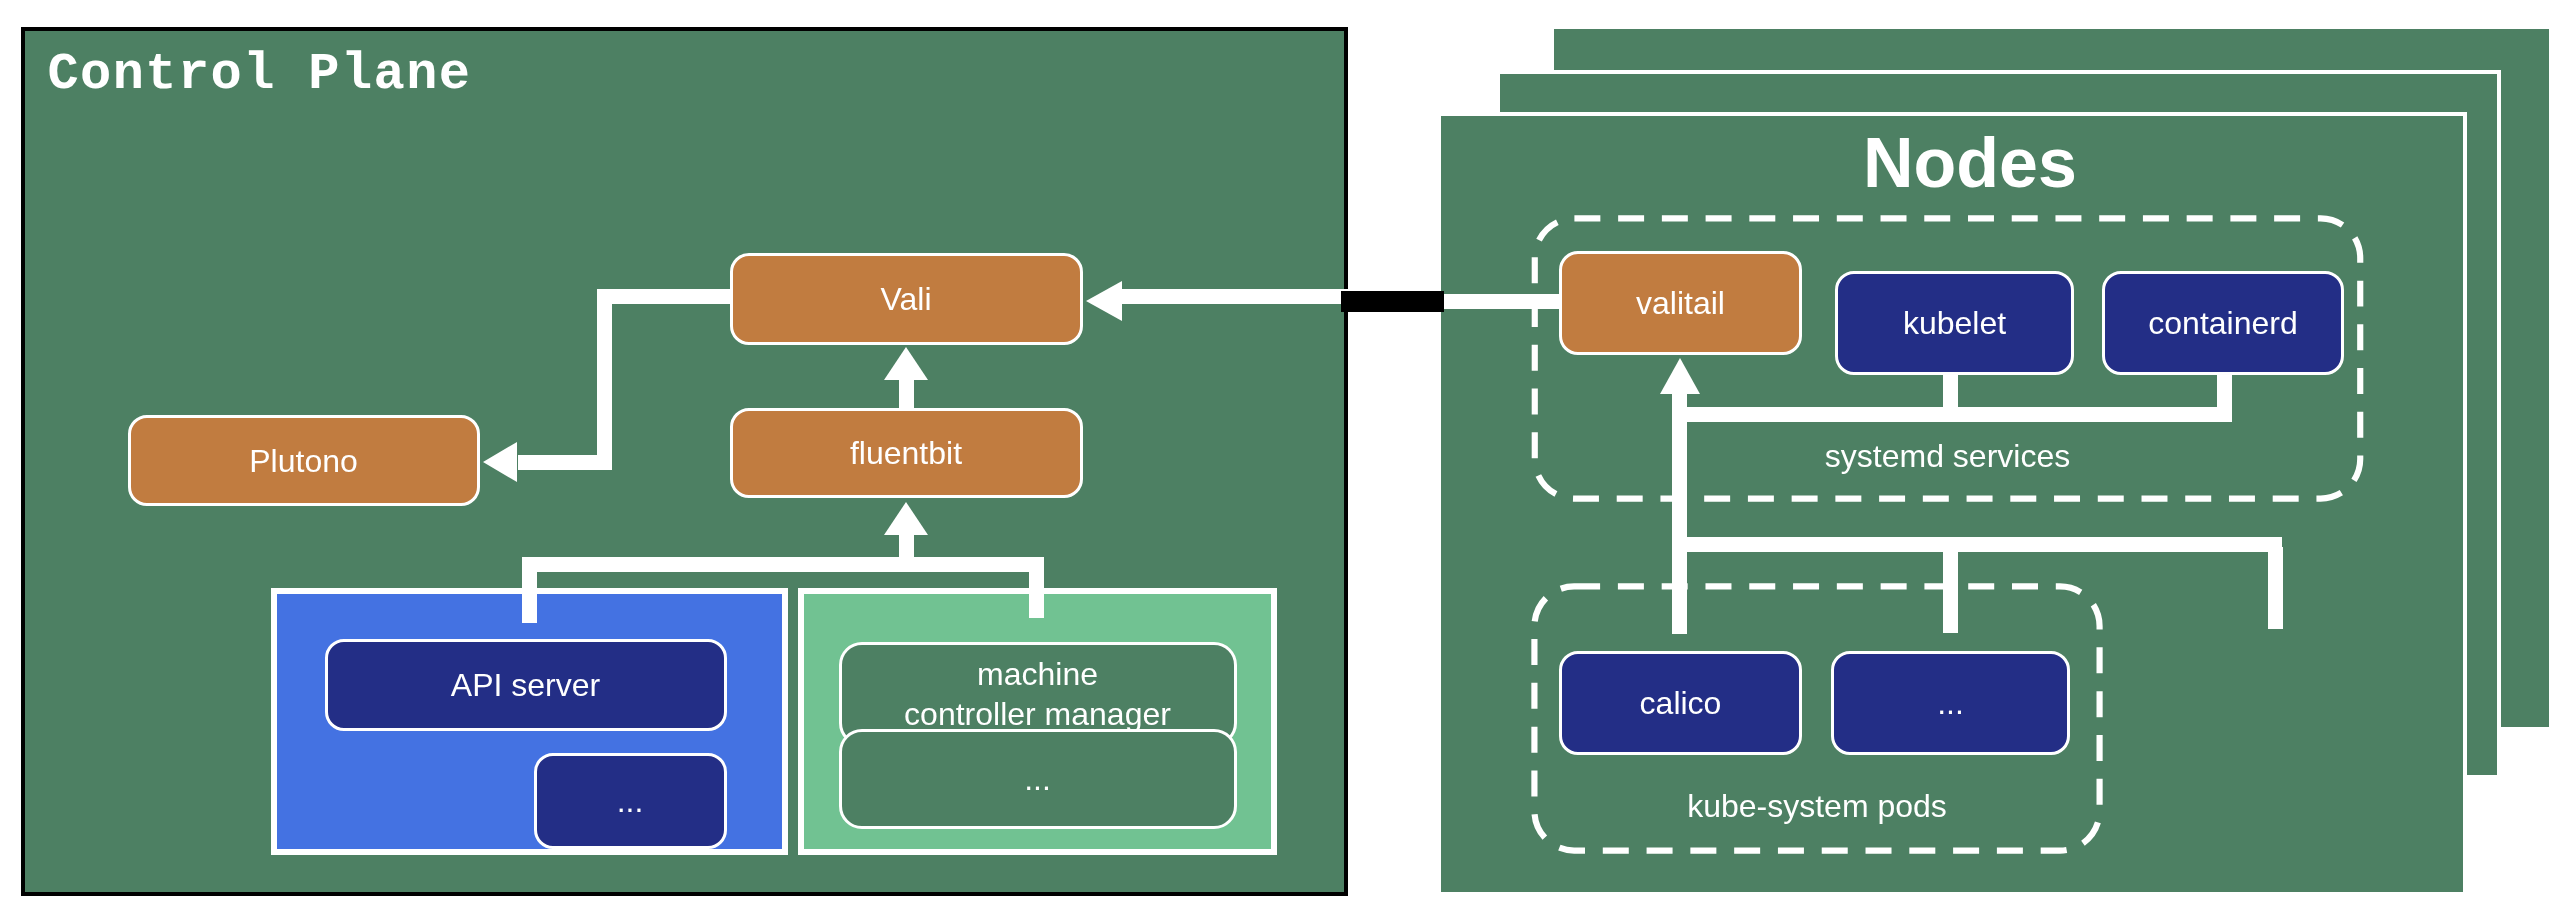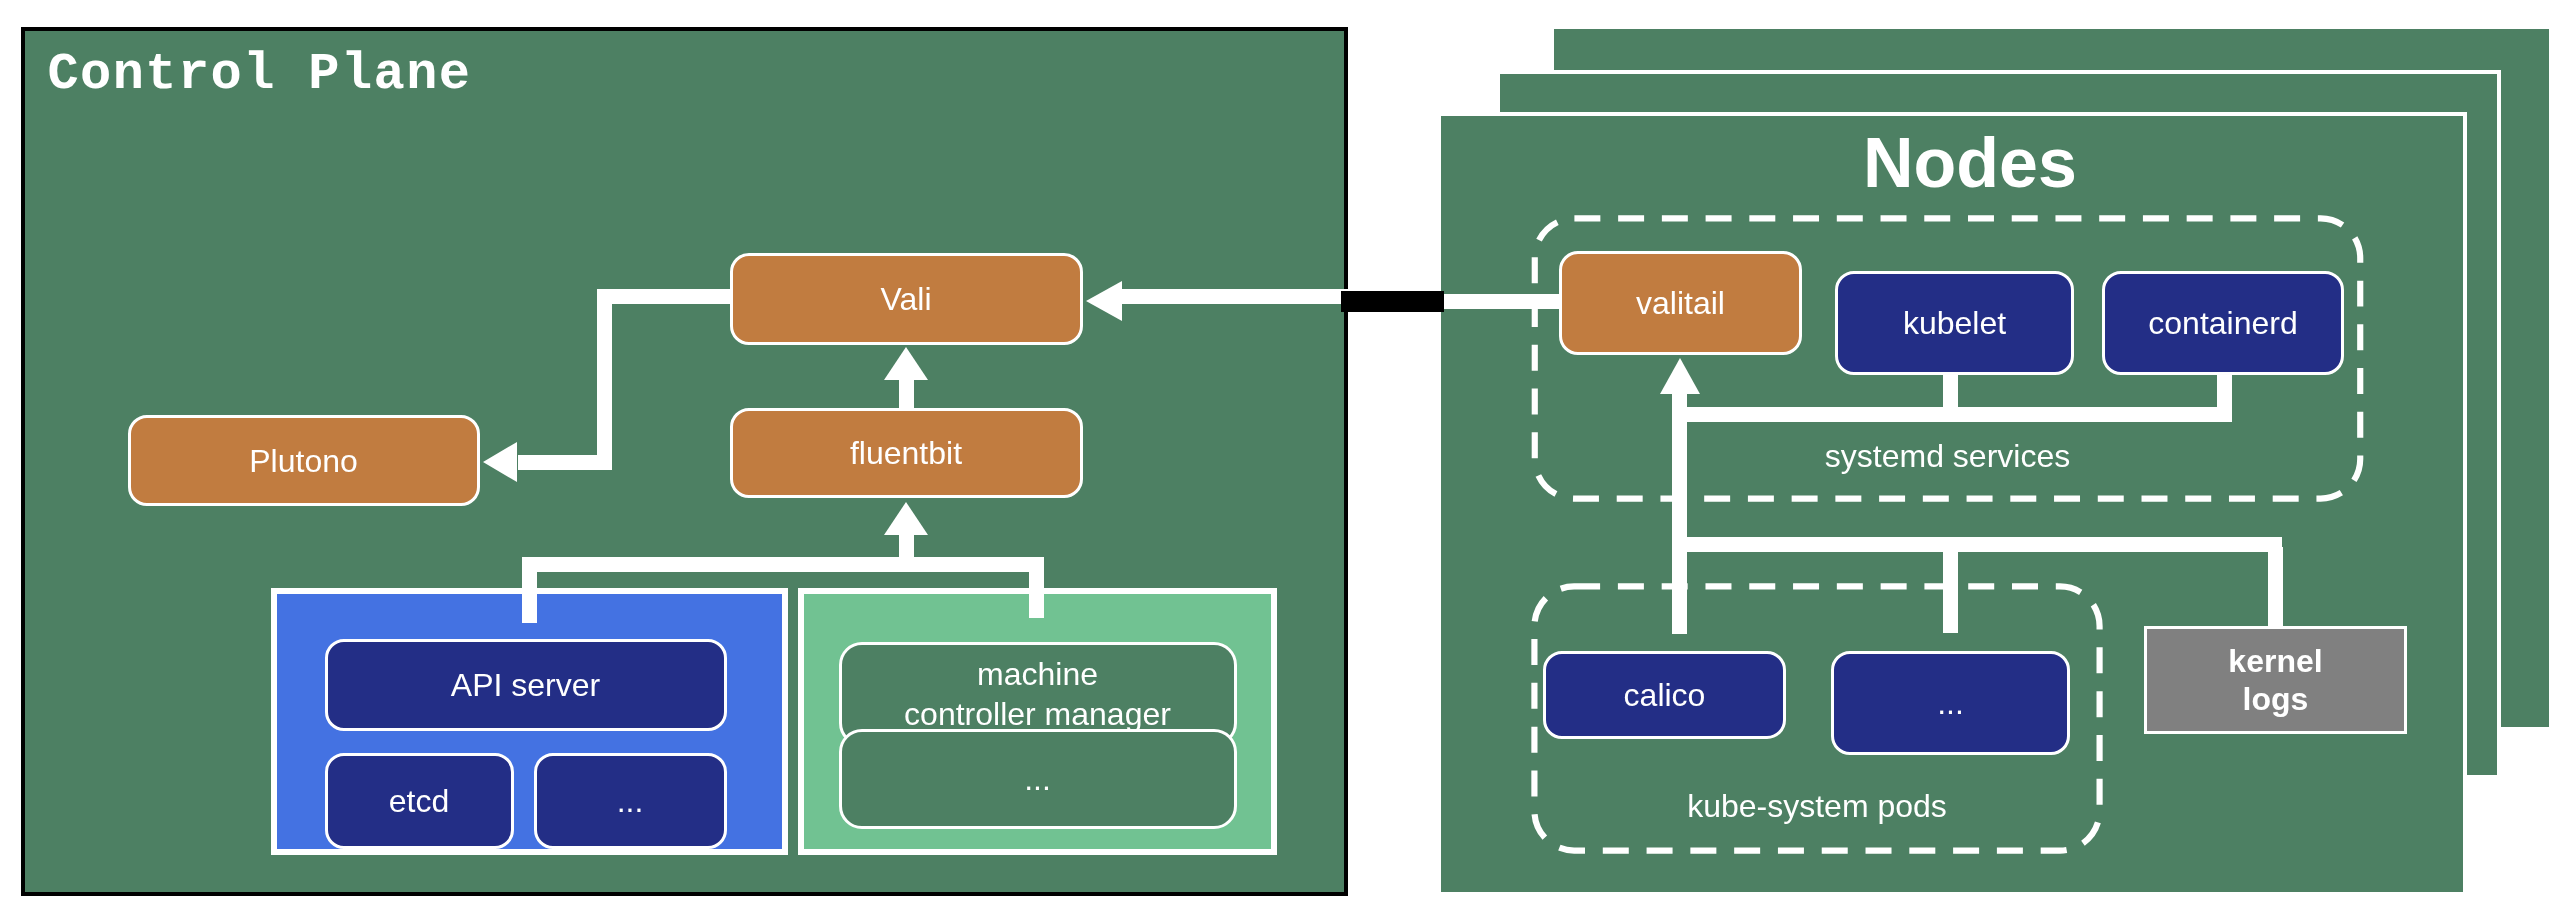--- a/index.html
+++ b/index.html
@@ -72,23 +72,20 @@
     <div class="abs bx orange" style="left:103px;top:384px;width:352px;height:91px;">
       <span>Plutono</span>
     </div>
     <div class="abs bx orange" style="left:705px;top:377px;width:353px;height:90px;">
       <span>fluentbit</span>
     </div>
 
     <div class="abs bx navy" style="left:300px;top:588px;width:402px;height:92px;">
       <span>API server</span>
     </div>
-    <div class="abs bx navy" style="left:300px;top:702px;width:189px;height:96px;">
-      <span>etcd</span>
-    </div>
     <div class="abs bx navy" style="left:509px;top:702px;width:193px;height:96px;">
       <span>...</span>
     </div>
 
     <div class="abs bx greenfill multiline" style="left:814px;top:583px;width:398px;height:104px;margin-top:28px;">
       <span class="multiline">machine
 controller manager</span>
     </div>
     <div class="abs bx greenfill" style="left:814px;top:698px;width:398px;height:100px;">
       <span>...</span>
@@ -122,29 +119,25 @@
     <div class="abs bx orange" style="left:118px;top:135px;width:243px;height:104px;">
       <span>valitail</span>
     </div>
     <div class="abs bx navy" style="left:394px;top:135px;width:239px;height:104px;">
       <span>kubelet</span>
     </div>
     <div class="abs bx navy" style="left:661px;top:135px;width:242px;height:104px;">
       <span>containerd</span>
     </div>
 
-    <div class="abs bx navy" style="left:102px;top:515px;width:243px;height:88px;">
+    <div class="abs bx navy" style="left:118px;top:515px;width:243px;height:104px;">
       <span>calico</span>
     </div>
     <div class="abs bx navy" style="left:390px;top:515px;width:239px;height:104px;">
       <span>...</span>
-    </div>
-    <div class="abs bx grayfill multiline" style="left:703px;top:510px;width:263px;height:108px;">
-      <span class="multiline">kernel
-logs</span>
     </div>
 
     <div class="abs group-label" style="left:90px;top:322px;width:833px;"><span>systemd services</span></div>
     <div class="abs group-label" style="left:90px;top:672px;width:572px;"><span>kube-system pods</span></div>
 
     <div class="abs nodes-title">Nodes</div>
   </section>
 
   <div class="abs ln-black" style="left:1341px;top:291px;width:103px;height:20.5px;"></div>
 

